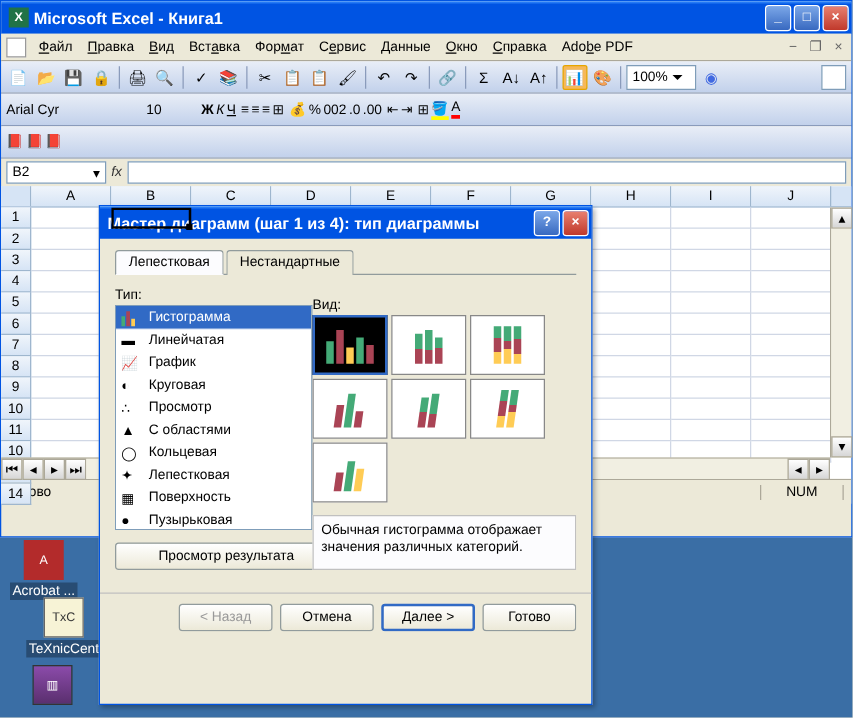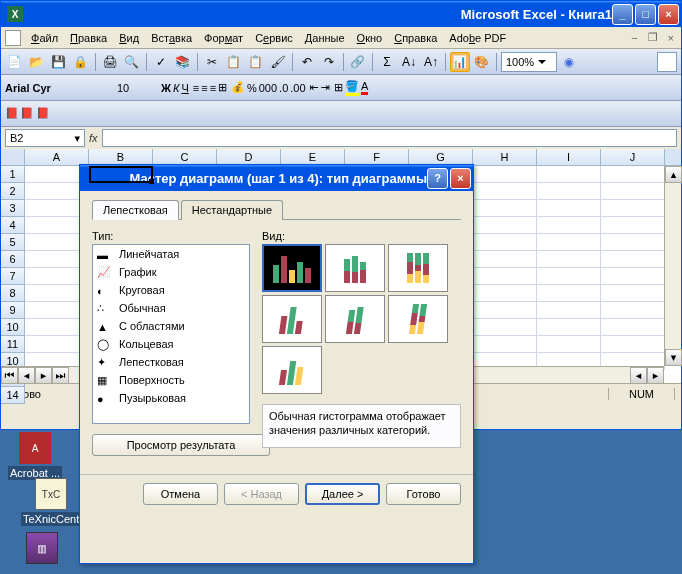--- a/index.html
+++ b/index.html
@@ -2,21 +2,21 @@
 <html><head>
 <meta charset="utf-8">
 <style>
 * { box-sizing: border-box; margin: 0; padding: 0; font-family: Tahoma, Arial, sans-serif; font-size: 11px; }
 body { background: #3a6ea5; width: 682px; height: 574px; overflow: hidden; position: relative; }
 
 
 .excel-window { position: absolute; top: 0; left: 0; width: 682px; height: 430px; border: 1px solid #0054e3; background: #ece9d8; }
 .titlebar { height: 26px; background: linear-gradient(to bottom, #3c91ff 0%, #0054e3 10%, #0054e3 90%, #0054e3 100%); color: white; display: flex; align-items: center; padding: 0 2px 0 6px; }
 .titlebar .app-icon { width: 16px; height: 16px; background: #217346; margin-right: 4px; display: flex; align-items: center; justify-content: center; font-size: 10px; font-weight: bold; }
-.titlebar .title-text { flex: 1; font-size: 13px; font-weight: bold; text-align: right; }
+.titlebar .title-text { flex: 1; font-size: 13px; font-weight: bold; }
 .titlebar .win-controls { display: flex; gap: 2px; }
 .titlebar .win-btn { width: 21px; height: 21px; background: linear-gradient(to bottom, #7ba7e8, #3869c0); border: 1px solid #fff; border-radius: 3px; color: white; display: flex; align-items: center; justify-content: center; font-size: 11px; font-weight: bold; cursor: pointer; }
 .titlebar .win-btn.close { background: linear-gradient(to bottom, #e88070, #c0392b); }
 
 .menubar { height: 22px; background: #ece9d8; display: flex; align-items: center; padding: 0 4px; border-bottom: 1px solid #aca899; }
 .menubar .doc-icon { width: 16px; height: 16px; margin-right: 4px; background: #fff; border: 1px solid #999; }
 .menu-item { padding: 2px 6px; cursor: pointer; }
 .menu-item u { text-decoration: underline; }
 .menubar .right { margin-left: auto; display: flex; gap: 4px; align-items: center; color: #666; }
 .menubar .mdi-btn { cursor: pointer; padding: 0 3px; }
@@ -67,21 +67,21 @@
 .dialog { position: absolute; top: 164px; left: 79px; width: 395px; height: 400px; background: #ece9d8; border: 1px solid #0054e3; box-shadow: 2px 2px 4px rgba(0,0,0,0.3); }
 .dialog .titlebar { height: 26px; }
 .dialog .titlebar .help-btn { width: 21px; height: 21px; background: linear-gradient(to bottom, #7ba7e8, #3869c0); border: 1px solid #fff; border-radius: 3px; color: white; display: flex; align-items: center; justify-content: center; margin-right: 2px; cursor: pointer; font-weight: bold; }
 .dialog .titlebar .close-btn { width: 21px; height: 21px; background: linear-gradient(to bottom, #e88070, #c0392b); border: 1px solid #fff; border-radius: 3px; color: white; display: flex; align-items: center; justify-content: center; cursor: pointer; font-weight: bold; }
 
 .dialog-body { padding: 8px 12px; }
 .tabs { display: flex; border-bottom: 1px solid #919b9c; }
 .tab { padding: 3px 10px; background: #ece9d8; border: 1px solid #919b9c; border-bottom: none; border-radius: 3px 3px 0 0; margin-right: 2px; cursor: pointer; position: relative; top: 1px; }
 .tab.active { background: #fcfcfe; border-bottom: 1px solid #fcfcfe; }
 
-.tab-content { display: flex; gap: 12px; padding: 10px 0; }
+.tab-content { display: flex; gap: 0; padding: 10px 0; align-items: flex-end; }
 .type-section { width: 158px; }
 .type-section .label { margin-bottom: 2px; }
 .type-list { height: 180px; background: white; border: 1px solid #7f9db9; overflow-y: scroll; }
 .type-item { padding: 2px 4px; display: flex; align-items: center; gap: 6px; cursor: pointer; }
 .type-item.selected { background: #316ac5; color: white; }
 .type-icon { width: 16px; height: 14px; display: flex; align-items: flex-end; gap: 1px; }
 .type-icon .bar { width: 3px; background: #b03060; }
 
 .view-section { flex: 1; }
 .view-section .label { margin-bottom: 2px; }
@@ -182,39 +182,39 @@
     <div class="sep"></div>
     <div class="tb-dropdown" style="width:56px;">
       <span>100%</span>
         <div class="dd-arrow"></div>
     </div>
     <div class="tb-btn" style="color:#4169e1;">◉</div>
     <div class="help-box"></div>
   </div>
 
   <div class="format-toolbar">
-    <div class="tb-dropdown" style="width:110px;font-weight:bold;">
+    <div class="tb-dropdown" style="width:110px;">
       <span>Arial Cyr</span><div class="dd-arrow"></div>
     </div>
     <div class="tb-dropdown" style="width:40px;">
       <span>10</span><div class="dd-arrow"></div>
     </div>
     <div class="sep"></div>
     <div class="tb-btn"><b>Ж</b></div>
     <div class="tb-btn"><i>К</i></div>
     <div class="tb-btn"><u>Ч</u></div>
     <div class="sep"></div>
     <div class="tb-btn">≡</div>
     <div class="tb-btn">≡</div>
     <div class="tb-btn">≡</div>
     <div class="tb-btn">⊞</div>
     <div class="sep"></div>
     <div class="tb-btn">💰</div>
     <div class="tb-btn">%</div>
-    <div class="tb-btn">000</div>
+    <div class="tb-btn">002</div>
     <div class="tb-btn">.0</div>
     <div class="tb-btn">.00</div>
     <div class="sep"></div>
     <div class="tb-btn">⇤</div>
     <div class="tb-btn">⇥</div>
     <div class="sep"></div>
     <div class="tb-btn">⊞</div>
     <div class="tb-btn" style="border-bottom:3px solid #ff0;">🪣</div>
     <div class="tb-btn" style="border-bottom:3px solid #f00;">A</div>
   </div>
@@ -447,35 +447,43 @@
   </div>
   <div class="dialog-body">
     <div class="tabs">
       <div class="tab active">Лепестковая</div>
       <div class="tab">Нестандартные</div>
     </div>
     <div class="tab-content">
       <div class="type-section">
         <div class="label">Тип:</div>
         <div class="type-list">
+          <div class="type-item selected">
+            <span class="type-icon">
+                <span class="bar" style="height:8px;background:#4a7;"></span>
+                <span class="bar" style="height:12px;background:#a45;"></span>
+                <span class="bar" style="height:6px;background:#fc5;"></span>
+              </span>
+            <span>Гистограмма</span>
+          </div>
           <div class="type-item">
             <span class="type-icon">▬</span>
             <span>Линейчатая</span>
           </div>
           <div class="type-item">
             <span class="type-icon">📈</span>
             <span>График</span>
           </div>
           <div class="type-item">
             <span class="type-icon">◐</span>
             <span>Круговая</span>
           </div>
           <div class="type-item">
             <span class="type-icon">∴</span>
-            <span>Обычная</span>
+            <span>Просмотр</span>
           </div>
           <div class="type-item">
             <span class="type-icon">▲</span>
             <span>С областями</span>
           </div>
           <div class="type-item">
             <span class="type-icon">◯</span>
             <span>Кольцевая</span>
           </div>
           <div class="type-item">
@@ -544,18 +552,18 @@
                 <span class="mb" style="height:80%;background:#4a7;"></span>
                 <span class="mb" style="height:60%;background:#fc5;"></span>
               </div>
           </div>
         </div>
         <div class="desc-box">Обычная гистограмма отображает значения различных категорий.</div>
       </div>
     </div>
   </div>
   <div class="dialog-buttons">
+    <button class="dlg-btn" disabled="">&lt; Назад</button>
     <button class="dlg-btn">Отмена</button>
-    <button class="dlg-btn" disabled="">&lt; Назад</button>
     <button class="dlg-btn default">Далее &gt;</button>
     <button class="dlg-btn">Готово</button>
   </div>
 </div>
 
 </body></html>

